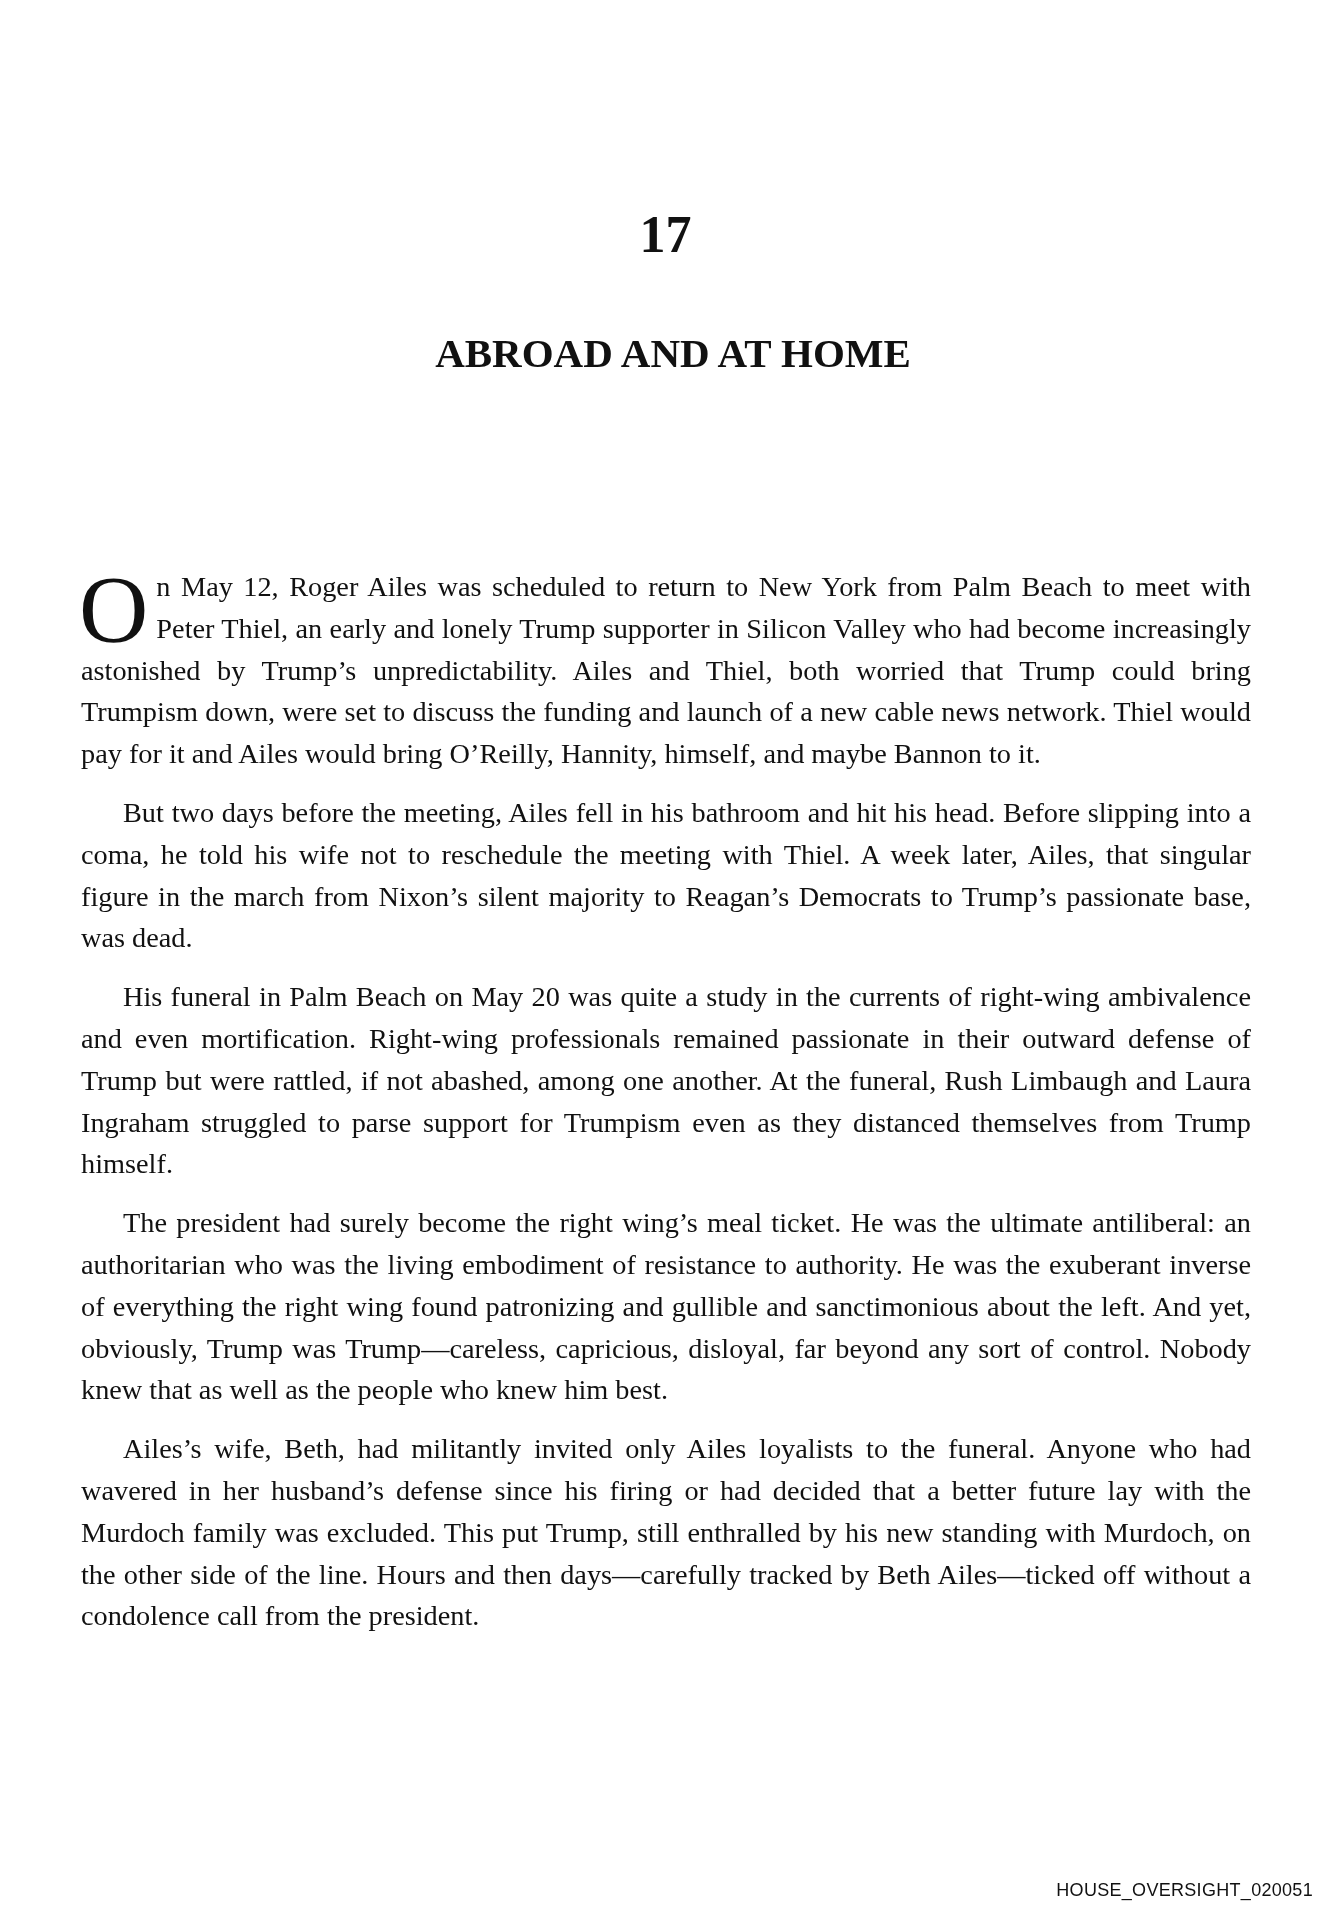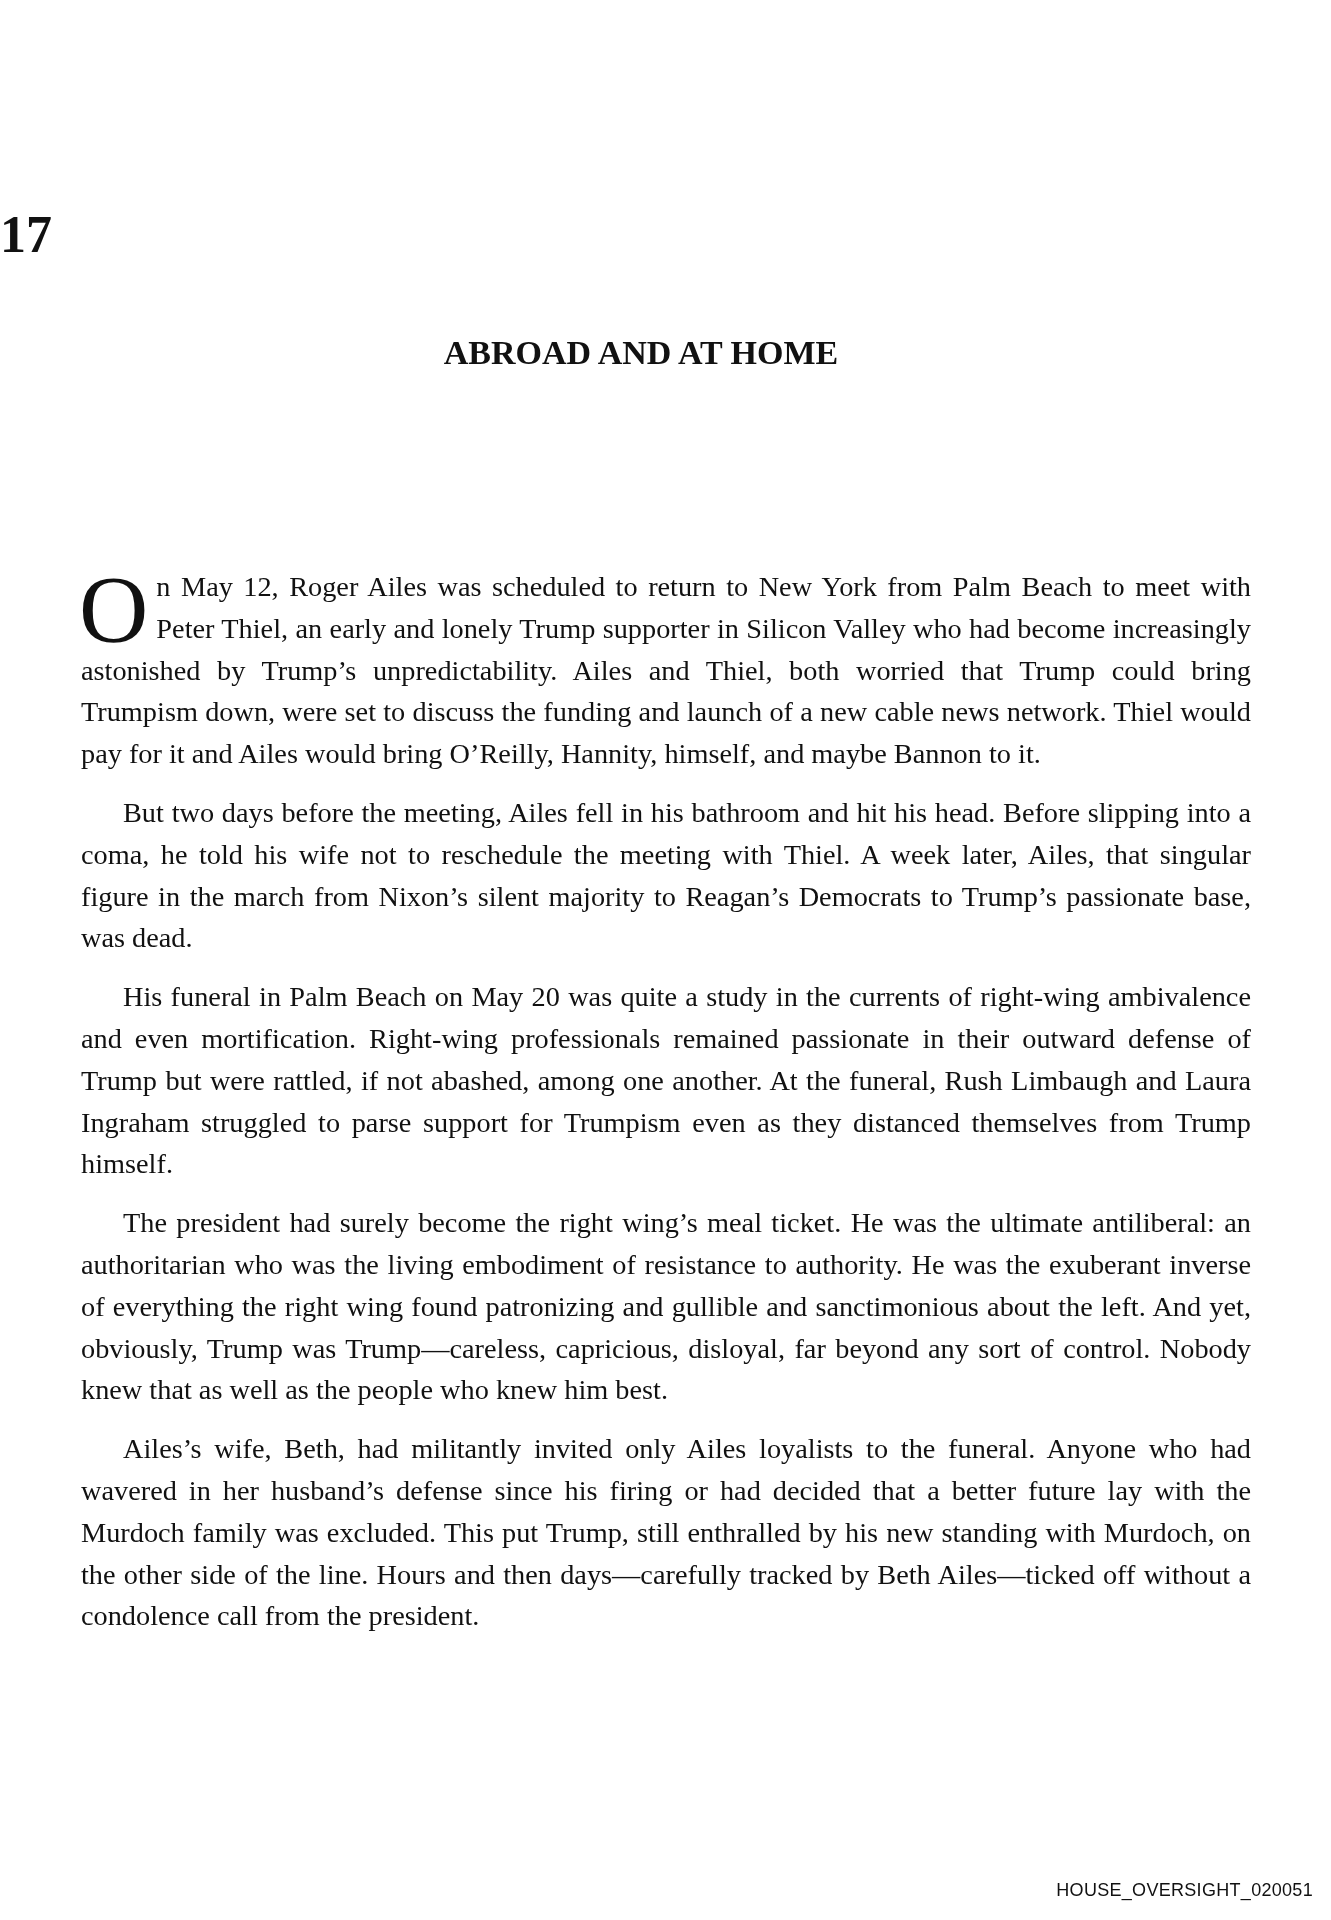--- a/index.html
+++ b/index.html
@@ -1,24 +1,24 @@
 <!DOCTYPE html>
 <html><head>
 <meta charset="utf-8">
 <style>
   html, body { margin: 0; padding: 0; background: #ffffff; }
   body { width: 1331px; height: 1920px; position: relative; overflow: hidden; color: #111; }
   .page { position: absolute; left: 0; top: 0; width: 1331px; height: 1920px; }
   .chapter-num {
-    position: absolute; top: 205px; left: 0; width: 1331px; 
+    position: absolute; top: 205px; left: 0; width: 1331px; text-align: center;
     font-family: "Liberation Serif", serif; font-weight: bold; font-size: 52px; line-height: 60px;
   }
   .chapter-title {
     position: absolute; top: 328px; left: 0; width: 1282px; text-align: center;
-    font-family: "Liberation Serif", serif; font-weight: bold; font-size: 34px; line-height: 50px;
+    font-family: "Liberation Serif", serif; font-weight: bold; font-size: 41px; line-height: 50px; padding-left: 32px;
   }
   .body-text {
     position: absolute; top: 566px; left: 81px; width: 1170px;
     font-family: "Liberation Serif", serif; font-size: 28.3px; line-height: 41.8px;
     text-align: justify;
   }
   .body-text p { margin: 0 0 17px 0; text-indent: 42px; }
   .body-text p.first { text-indent: 0; }
   .dropcap {
     float: left; font-size: 96px; line-height: 72px; margin: 8px 8px 0 -2px;

